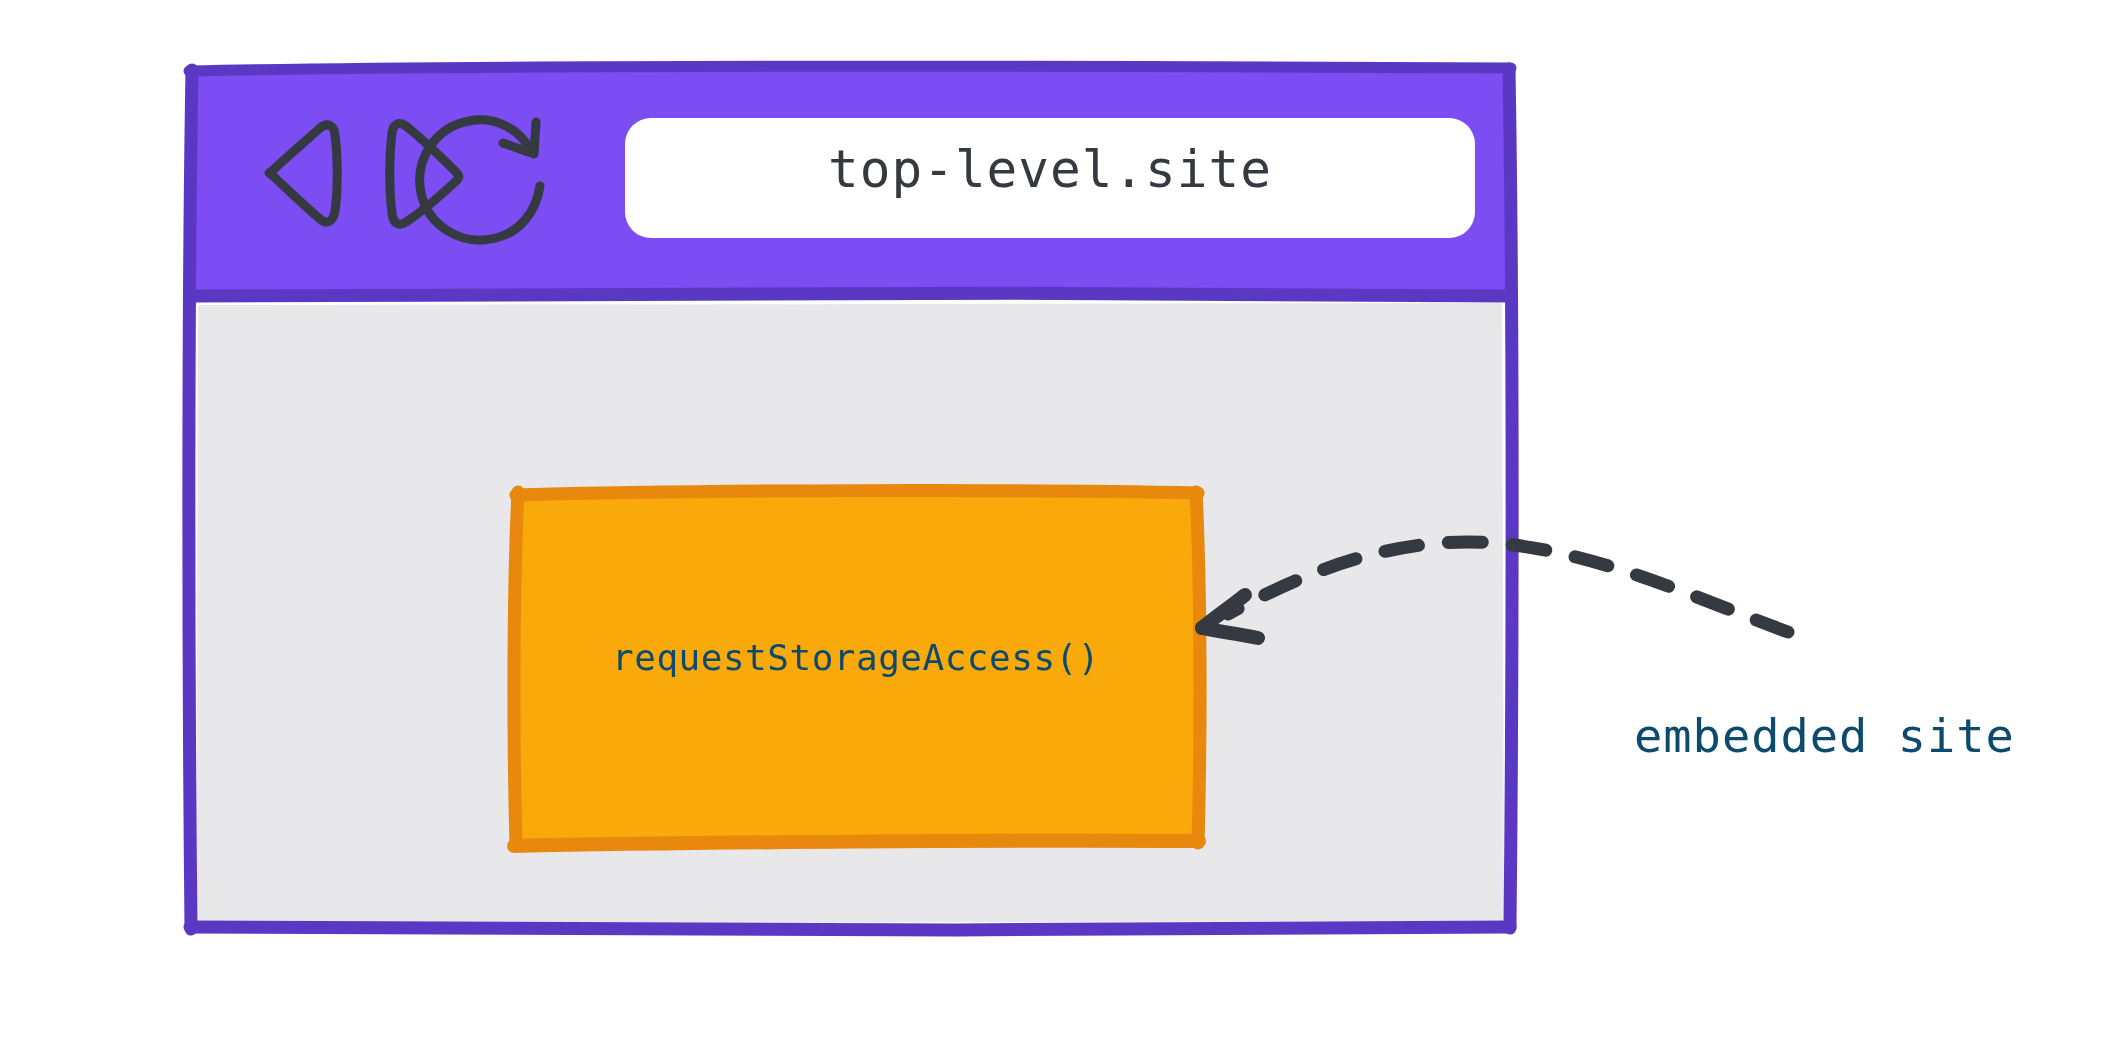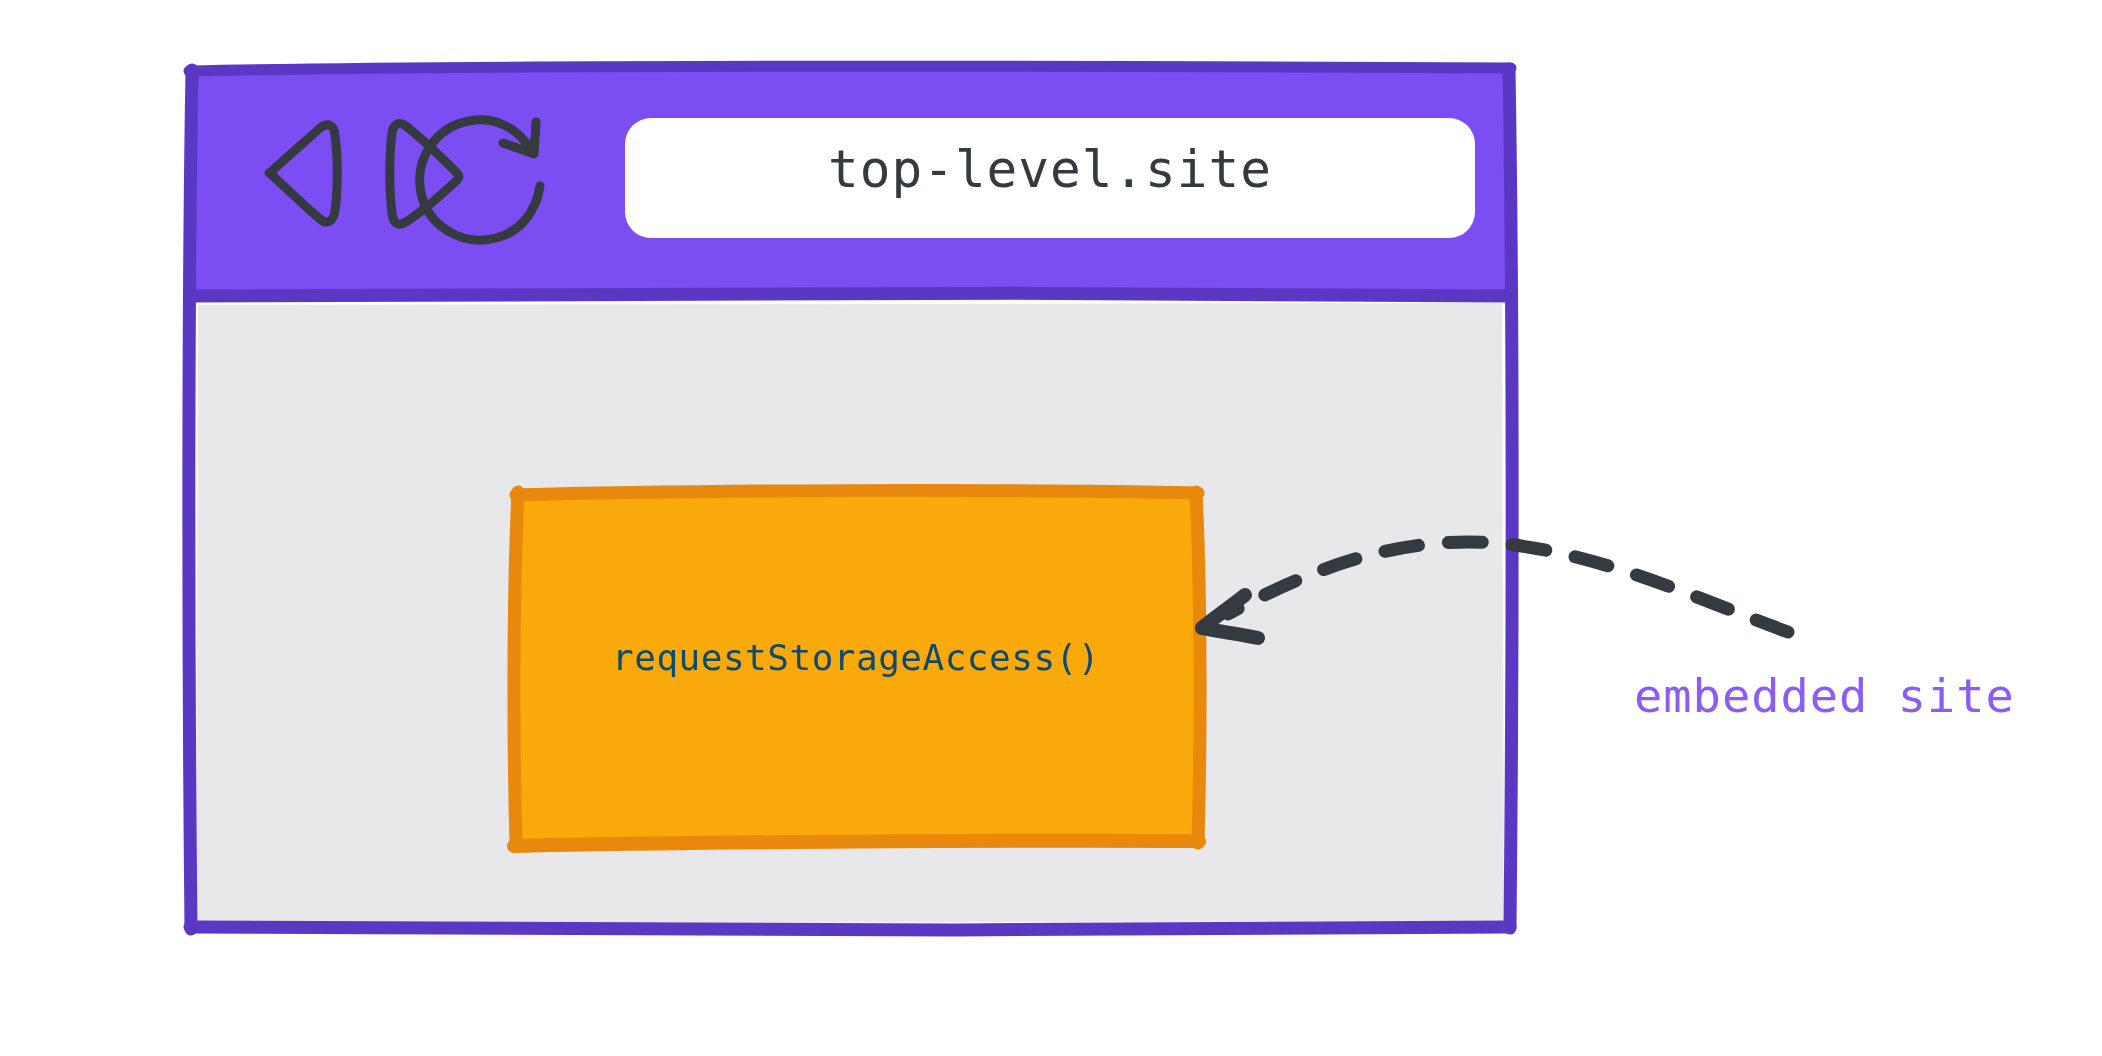--- a/index.html
+++ b/index.html
@@ -55,24 +55,24 @@
     width: 688px;
     text-align: center;
     font-size: 36px;
     letter-spacing: 0.5px;
     color: #0c4a6e;
   }
 
   
   #annotation-label {
     left: 1634px;
-    top: 668px;
+    top: 708px;
     font-size: 47px;
     letter-spacing: 1px;
-    color: #8b5cf6;
+    color: #0c4a6e;
   }
 </style>
 </head>
 <body>
 
 <div id="stage">
 
   <svg id="scene" viewBox="0 0 2102 1056" xmlns="http://www.w3.org/2000/svg">
 
     <g>

